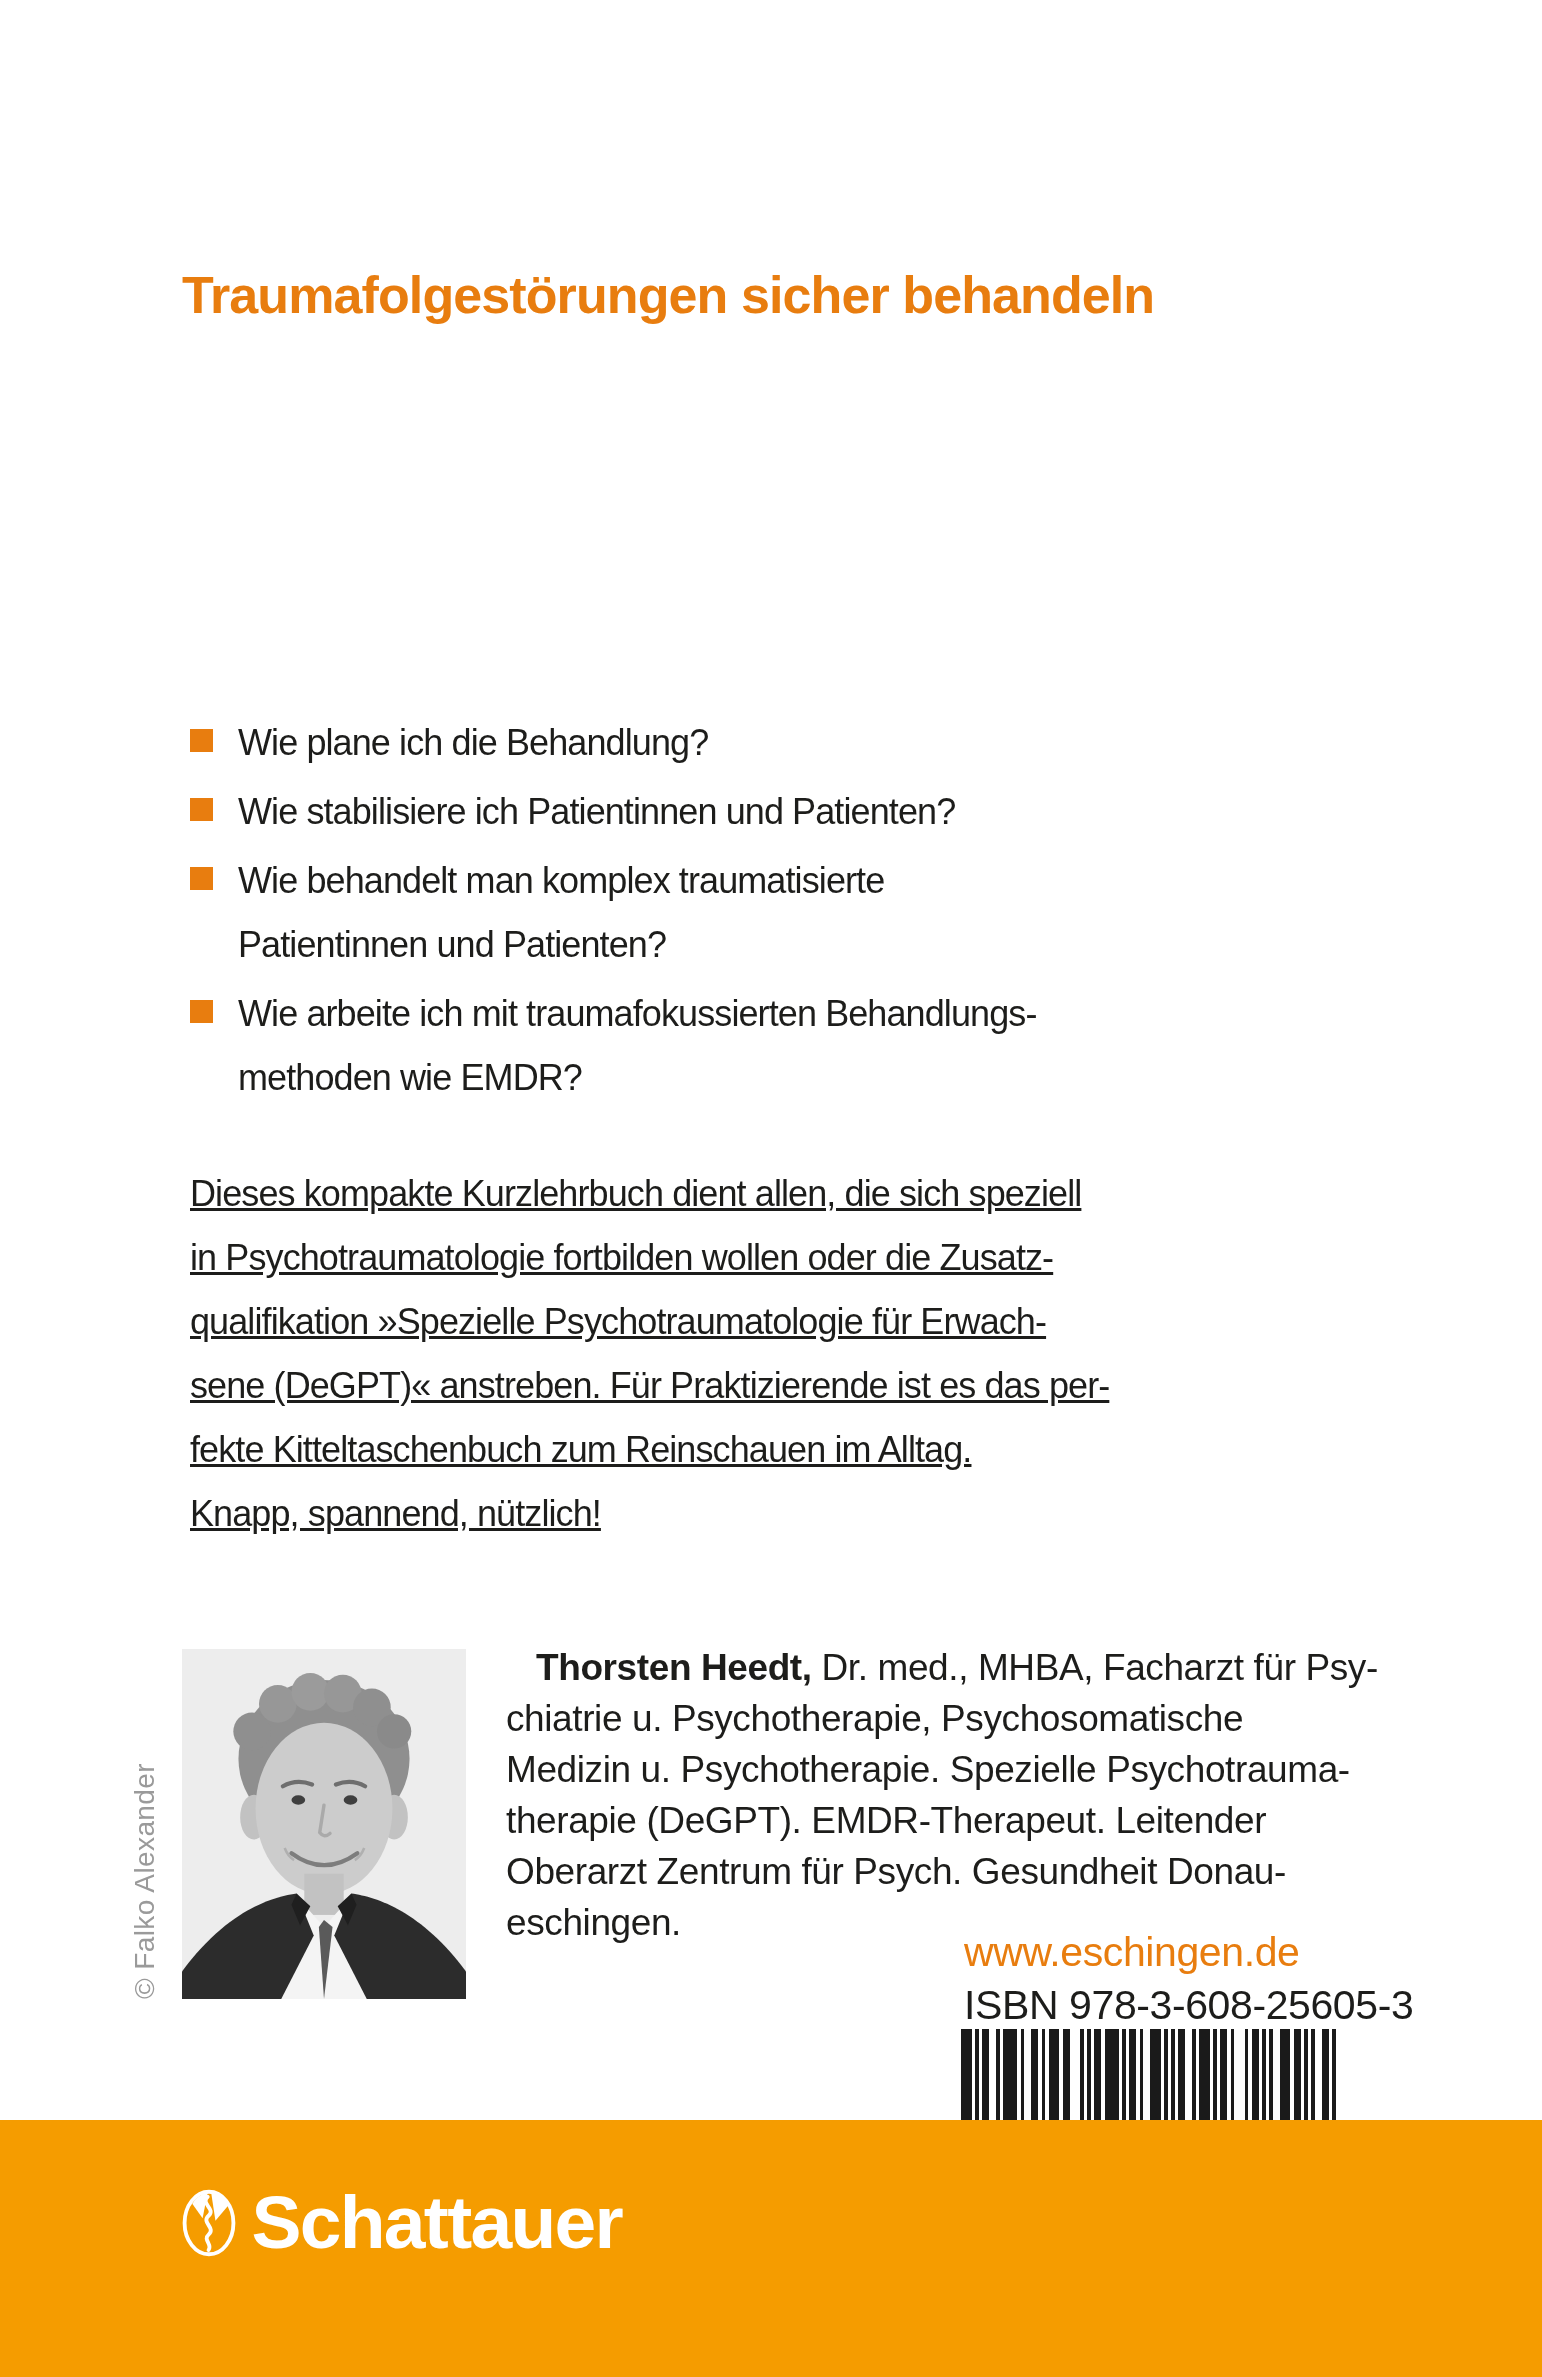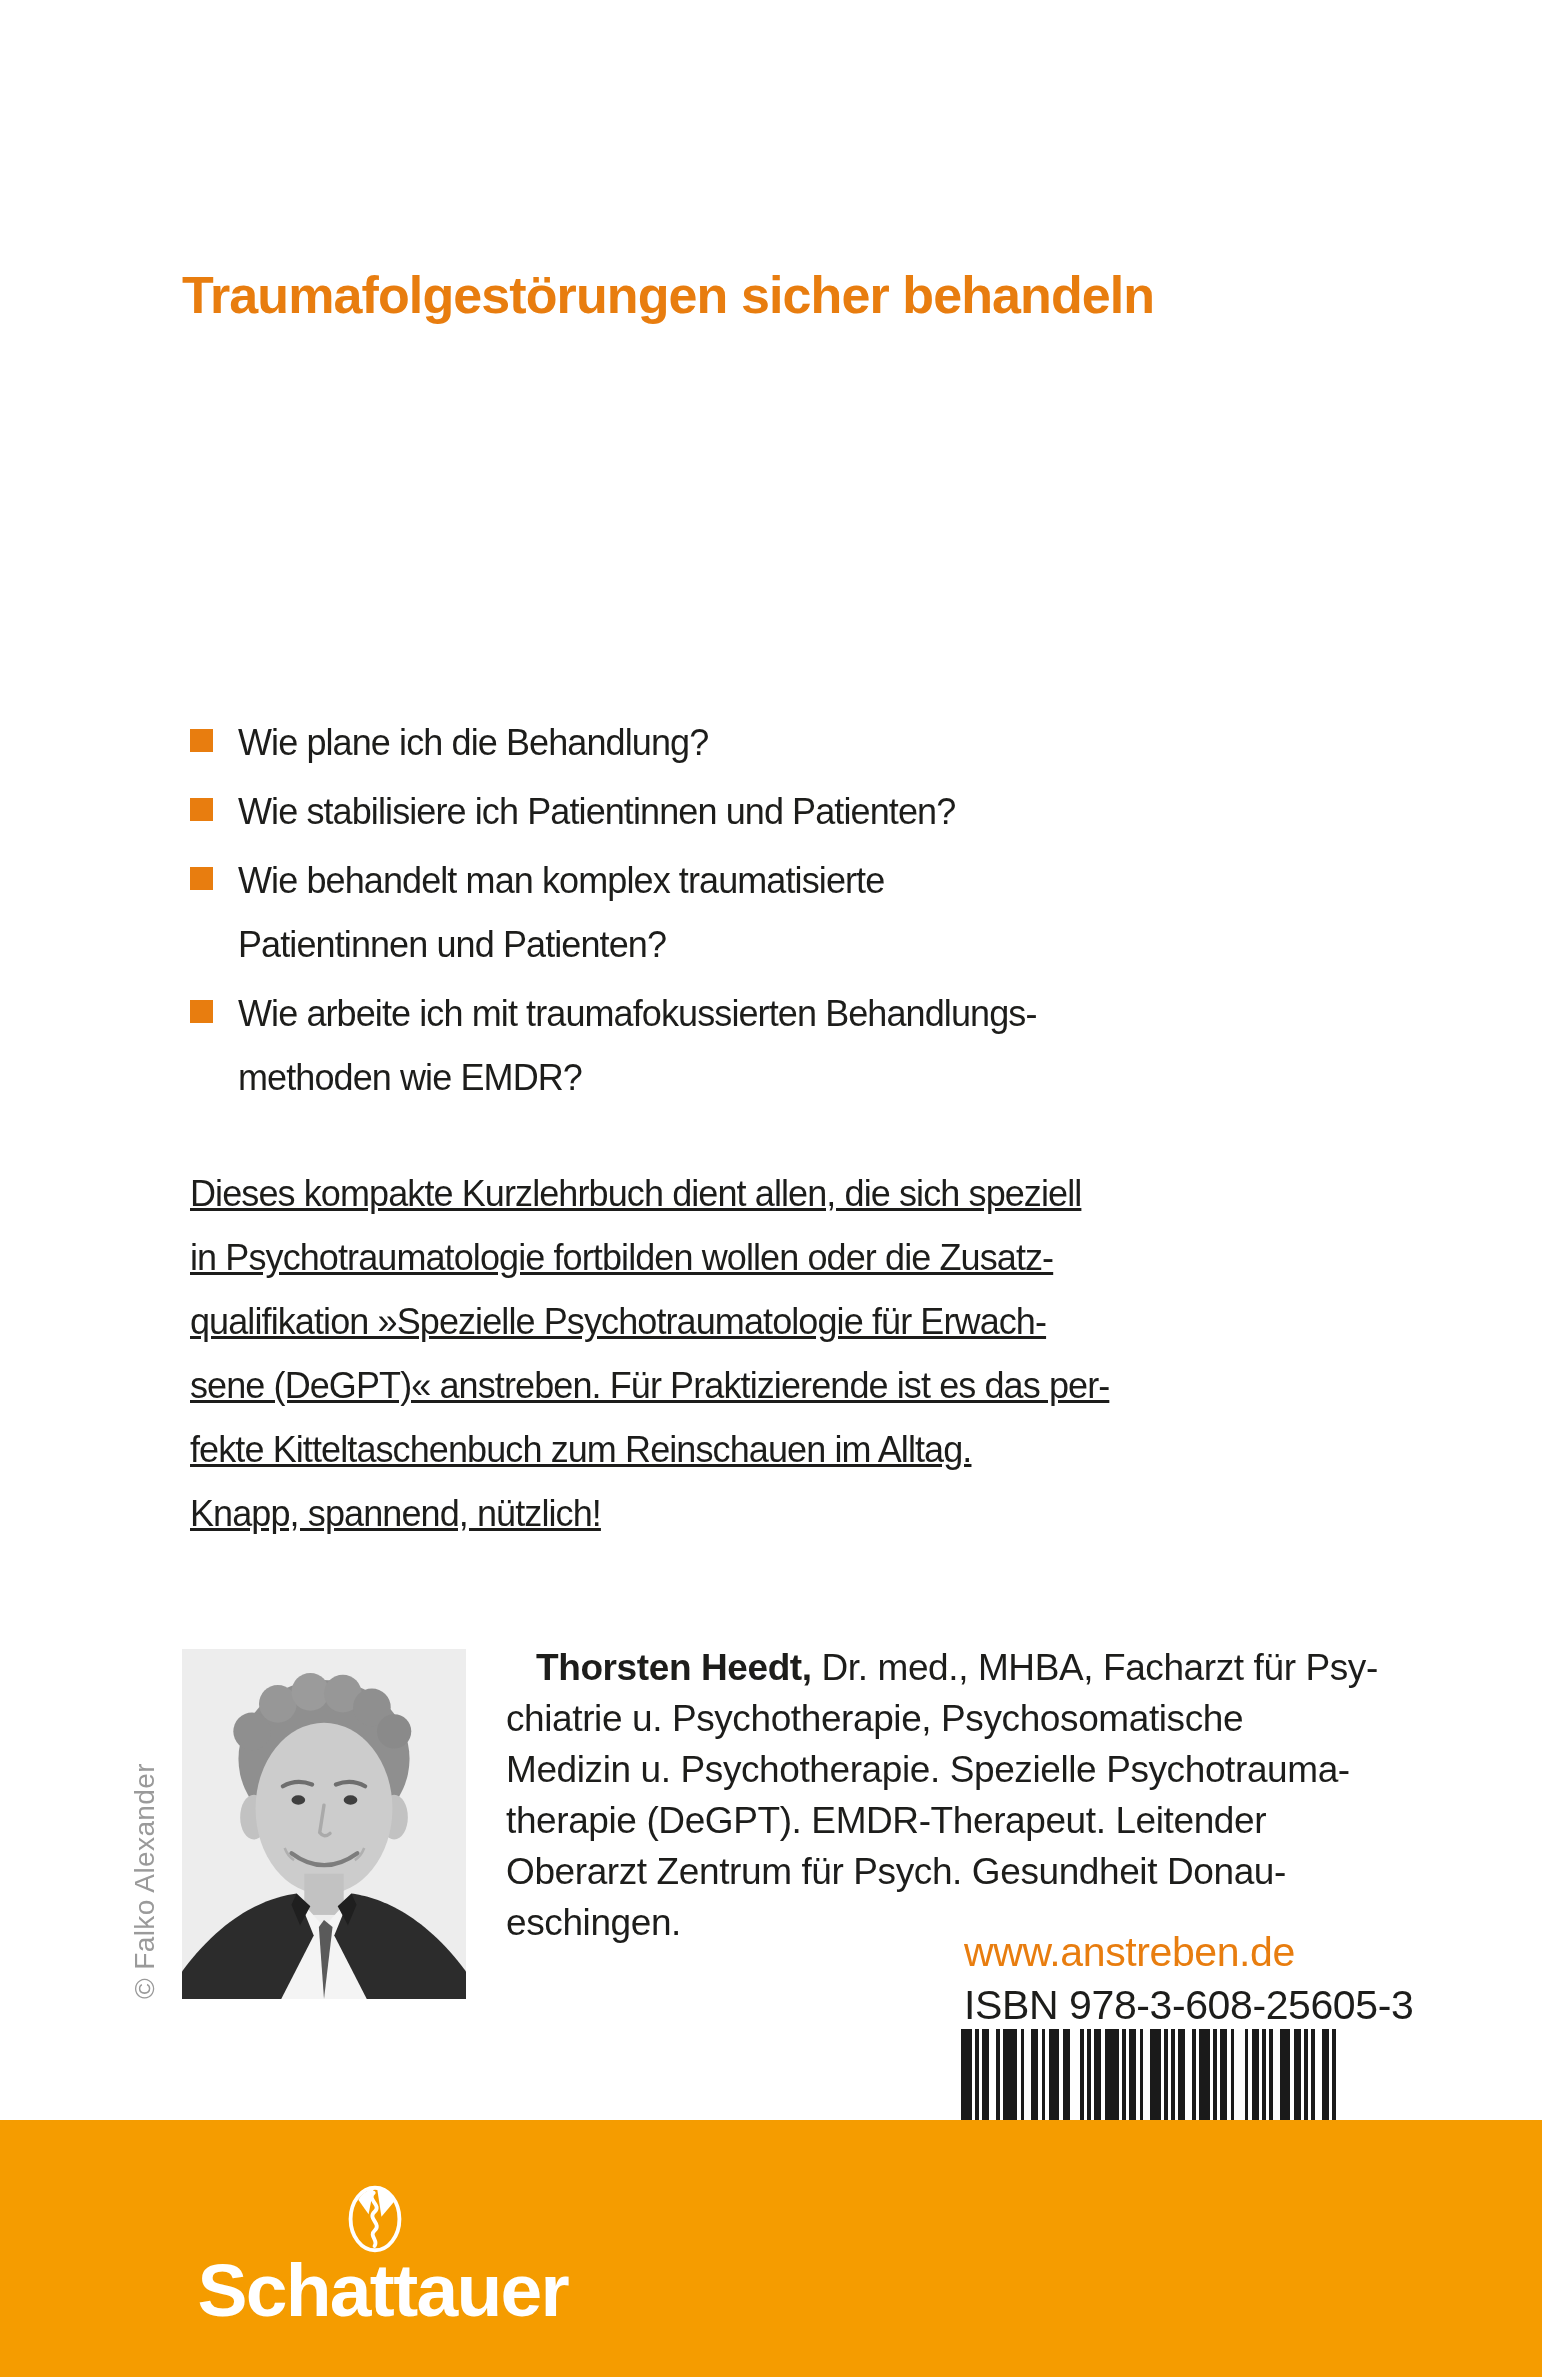--- a/index.html
+++ b/index.html
@@ -38,21 +38,21 @@
     font-size:37px; line-height:51px; letter-spacing:-0.4px; white-space:pre-line;
   }
   .bio b { font-weight:700;margin-left:30px; }
   .website { position:absolute; left:964px; top:1929px; font-size:41px; letter-spacing:-0.4px; }
   .isbn    { position:absolute; left:964px; top:1982px; font-size:41px; letter-spacing:-0.4px; }
   .barcode { position:absolute; left:961px; top:2029px; width:381px; height:92px; background:#ffffff; }
   .barcode span { display:inline-block; height:100%; vertical-align:top; }
   .footer {
     position:absolute; left:0; top:2120px; width:1542px; height:257px;
   }
-  .logo-row { position:absolute; left:182px; top:65px; display:flex; align-items:center;flex-direction:column; }
+  .logo-row { position:absolute; left:182px; top:65px; display:flex; align-items:center; }
   .logo-mark { width:54px; height:68px; flex:none; }
   .logo-text {
     margin-left:15.4px; color:#ffffff; font-size:75px; font-weight:700;
     letter-spacing:-1.7px; line-height:1;
   }
 </style>
 </head>
 <body>
 
 <div class="page">
@@ -119,21 +119,21 @@
 
   <div class="photo-credit" style="color: rgb(154, 154, 154);">© Falko Alexander</div>
 
   <p class="bio"><b>Thorsten Heedt,</b><span> Dr. med., MHBA, Facharzt für Psy-
 chiatrie u. Psychotherapie, Psychosomatische
 Medizin u. Psychotherapie. Spezielle Psychotrauma-
 therapie (DeGPT). EMDR-Therapeut. Leitender
 Oberarzt Zentrum für Psych. Gesundheit Donau-
 eschingen.</span></p>
 
-  <div class="website" style="color: rgb(232, 125, 15);">www.anstreben.de</div>
+  <div class="website" style="color: rgb(232, 125, 15);">www.eschingen.de</div>
   <div class="isbn">ISBN 978-3-608-25605-3</div>
   <div class="barcode"><span style="width: 10.5px; background: rgb(26, 26, 26);"></span><span style="width: 3.5px; background: transparent;"></span><span style="width: 3.5px; background: rgb(26, 26, 26);"></span><span style="width: 3.5px; background: transparent;"></span><span style="width: 7px; background: rgb(26, 26, 26);"></span><span style="width: 7px; background: transparent;"></span><span style="width: 3.5px; background: rgb(26, 26, 26);"></span><span style="width: 3.5px; background: transparent;"></span><span style="width: 14px; background: rgb(26, 26, 26);"></span><span style="width: 3.5px; background: transparent;"></span><span style="width: 3.5px; background: rgb(26, 26, 26);"></span><span style="width: 7px; background: transparent;"></span><span style="width: 7px; background: rgb(26, 26, 26);"></span><span style="width: 3.5px; background: transparent;"></span><span style="width: 3.5px; background: rgb(26, 26, 26);"></span><span style="width: 3.5px; background: transparent;"></span><span style="width: 10.5px; background: rgb(26, 26, 26);"></span><span style="width: 3.5px; background: transparent;"></span><span style="width: 7px; background: rgb(26, 26, 26);"></span><span style="width: 10.5px; background: transparent;"></span><span style="width: 3.5px; background: rgb(26, 26, 26);"></span><span style="width: 3.5px; background: transparent;"></span><span style="width: 3.5px; background: rgb(26, 26, 26);"></span><span style="width: 3.5px; background: transparent;"></span><span style="width: 7px; background: rgb(26, 26, 26);"></span><span style="width: 3.5px; background: transparent;"></span><span style="width: 14px; background: rgb(26, 26, 26);"></span><span style="width: 3.5px; background: transparent;"></span><span style="width: 3.5px; background: rgb(26, 26, 26);"></span><span style="width: 3.5px; background: transparent;"></span><span style="width: 7px; background: rgb(26, 26, 26);"></span><span style="width: 3.5px; background: transparent;"></span><span style="width: 3.5px; background: rgb(26, 26, 26);"></span><span style="width: 7px; background: transparent;"></span><span style="width: 10.5px; background: rgb(26, 26, 26);"></span><span style="width: 3.5px; background: transparent;"></span><span style="width: 3.5px; background: rgb(26, 26, 26);"></span><span style="width: 3.5px; background: transparent;"></span><span style="width: 3.5px; background: rgb(26, 26, 26);"></span><span style="width: 3.5px; background: transparent;"></span><span style="width: 7px; background: rgb(26, 26, 26);"></span><span style="width: 7px; background: transparent;"></span><span style="width: 3.5px; background: rgb(26, 26, 26);"></span><span style="width: 3.5px; background: transparent;"></span><span style="width: 10.5px; background: rgb(26, 26, 26);"></span><span style="width: 3.5px; background: transparent;"></span><span style="width: 3.5px; background: rgb(26, 26, 26);"></span><span style="width: 3.5px; background: transparent;"></span><span style="width: 7px; background: rgb(26, 26, 26);"></span><span style="width: 3.5px; background: transparent;"></span><span style="width: 3.5px; background: rgb(26, 26, 26);"></span><span style="width: 10.5px; background: transparent;"></span><span style="width: 3.5px; background: rgb(26, 26, 26);"></span><span style="width: 3.5px; background: transparent;"></span><span style="width: 7px; background: rgb(26, 26, 26);"></span><span style="width: 3.5px; background: transparent;"></span><span style="width: 3.5px; background: rgb(26, 26, 26);"></span><span style="width: 3.5px; background: transparent;"></span><span style="width: 3.5px; background: rgb(26, 26, 26);"></span><span style="width: 7px; background: transparent;"></span><span style="width: 10.5px; background: rgb(26, 26, 26);"></span><span style="width: 3.5px; background: transparent;"></span><span style="width: 7px; background: rgb(26, 26, 26);"></span><span style="width: 3.5px; background: transparent;"></span><span style="width: 3.5px; background: rgb(26, 26, 26);"></span><span style="width: 3.5px; background: transparent;"></span><span style="width: 3.5px; background: rgb(26, 26, 26);"></span><span style="width: 7px; background: transparent;"></span><span style="width: 7px; background: rgb(26, 26, 26);"></span><span style="width: 3.5px; background: transparent;"></span><span style="width: 3.5px; background: rgb(26, 26, 26);"></span><span style="width: 7px; background: transparent;"></span></div>
 
   <div class="footer" style="background: rgb(245, 156, 0);">
     <div class="logo-row">
       <svg class="logo-mark" viewBox="0 0 63 79">
         <ellipse cx="31.5" cy="39.5" rx="28.5" ry="36.5" fill="none" stroke="#ffffff" stroke-width="4.5"></ellipse>
         <path d="M12 17 C 17 9 25 4.5 30 4 L 24 34 Z" fill="#ffffff"></path>
         <path d="M34 4 C 42 5 50 11 54 19 L 39 37 Z" fill="#ffffff"></path>
         <path d="M30 9 C 21 17 40 23 31 31 C 22 39 40 45 31 53 C 24 59 36 65 31 71" stroke="#ffffff" stroke-width="4.5" fill="none" stroke-linecap="round"></path>

